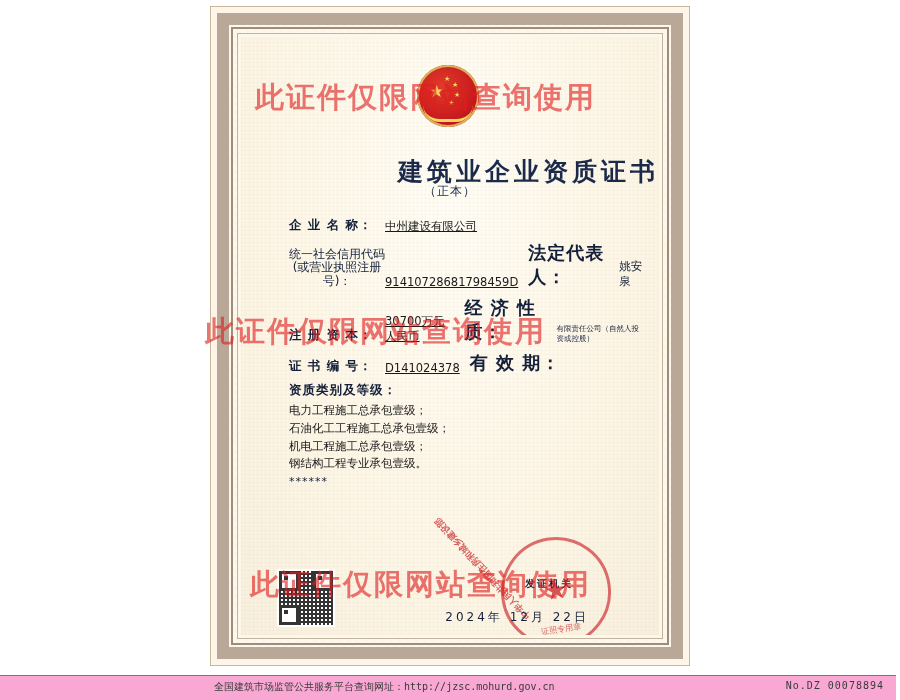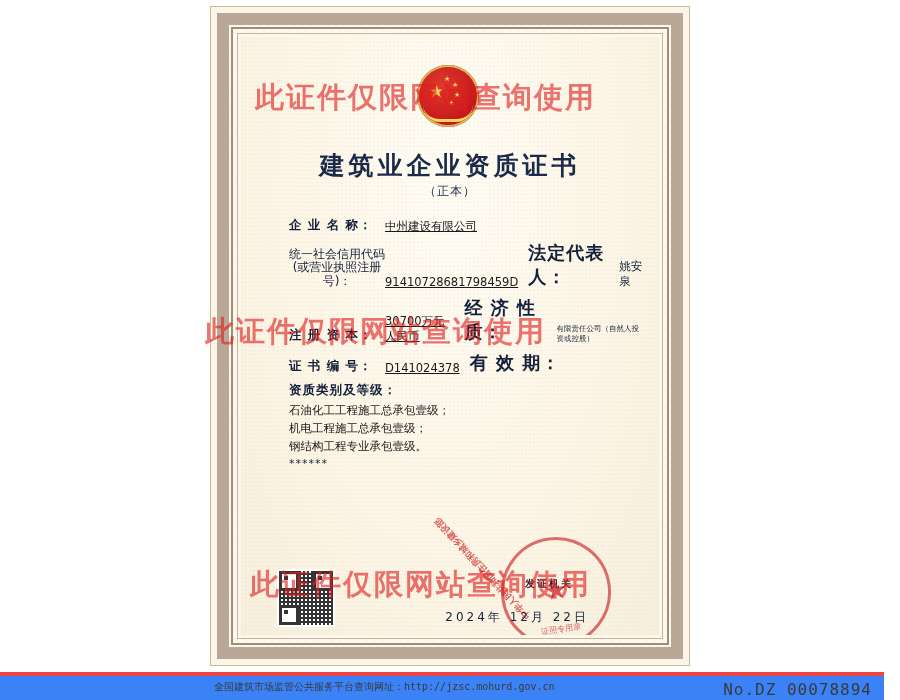--- a/index.html
+++ b/index.html
@@ -74,21 +74,21 @@
   .s2{font-size:7px;left:35px;top:16px;}
   .s3{font-size:7px;left:37px;top:26px;}
   .s4{font-size:7px;left:31px;top:34px;}
   .emblem-gear{
     position:absolute;left:6px;top:40px;width:50px;height:14px;
     border-bottom:3px solid #f6d860;border-radius:0 0 26px 26px;
   }
 
   
   #title{
-    position:absolute;top:112px;left:0;right:0;text-align:center;
+    position:absolute;top:118px;left:0;right:0;text-align:right;
     font-family:"DejaVu Sans", sans-serif;
     font-size:25px;font-weight:bold;letter-spacing:4px;color:#1b2a4a;
   }
   #subtitle{
     position:absolute;top:146px;left:0;right:0;text-align:center;
     font-family:"DejaVu Sans", sans-serif;
     font-size:12px;color:#1b2a4a;letter-spacing:1px;
   }
 
   
@@ -188,33 +188,33 @@
     white-space:nowrap;
     letter-spacing:2px;
     pointer-events:none;
   }
   #wm1{left:255px;top:78px;font-size:29px;}
   #wm2{left:205px;top:312px;font-size:29px;}
   #wm3{left:250px;top:565px;font-size:29px;}
 
   
   #page-footer{
-    position:absolute;left:0;right:16px;bottom:0;height:24px;
-    border-top:4px solid #ef4444;
-    background:#3b82f6;
+    position:absolute;left:0;right:4px;bottom:0;height:24px;
+    border-top:1px solid #ef4444;
+    background:#f9a8d4;
   }
   #footer-note{
     position:absolute;left:214px;top:4px;
     font-family:"DejaVu Sans Mono", monospace;
     font-size:10px;color:#3a3a3a;
   }
   #footer-no{
     position:absolute;right:12px;top:4px;
     font-family:"DejaVu Sans Mono", monospace;
-    font-size:16px;color:#3a3a3a;letter-spacing:1px;
+    font-size:10px;color:#3a3a3a;letter-spacing:1px;
   }
 </style>
 </head>
 <body>
 
 <div id="certificate">
   <div class="band-outer"></div>
   <div class="band-mid"></div>
   <div class="band-inner"></div>
 
@@ -260,20 +260,21 @@
       </div>
 
       <div class="row">
         <div class="lab">证 书 编 号：</div>
         <div class="val">D141024378</div>
         <div class="inline-lab">有 效 期：</div>
       </div>
 
       <div id="qual-head">资质类别及等级：</div>
       <div id="qual-list">
+        <div>电力工程施工总承包壹级；</div>
         <div>石油化工工程施工总承包壹级；</div>
         <div>机电工程施工总承包壹级；</div>
         <div>钢结构工程专业承包壹级。</div>
       </div>
       <div id="stars">******</div>
     </div>
 
     <div id="qrcode">
       <div class="qr-grid">
         <div class="qr-eye qr-tl">

